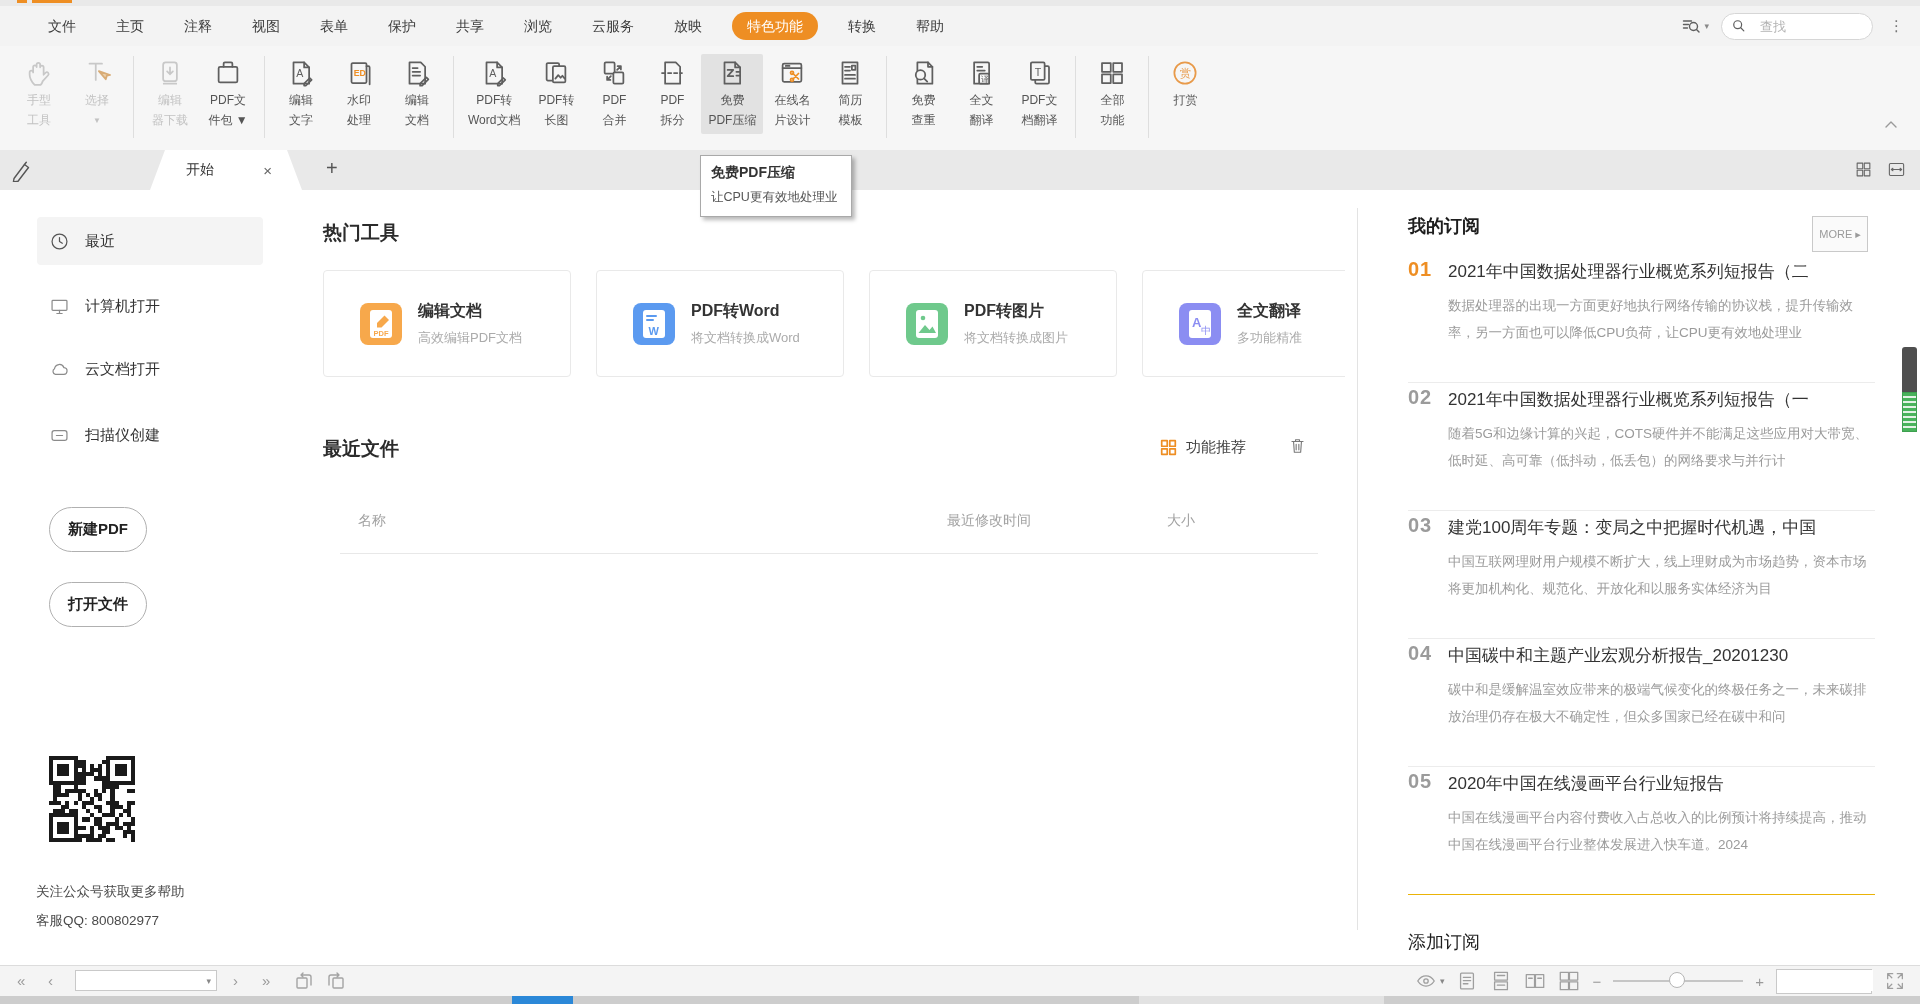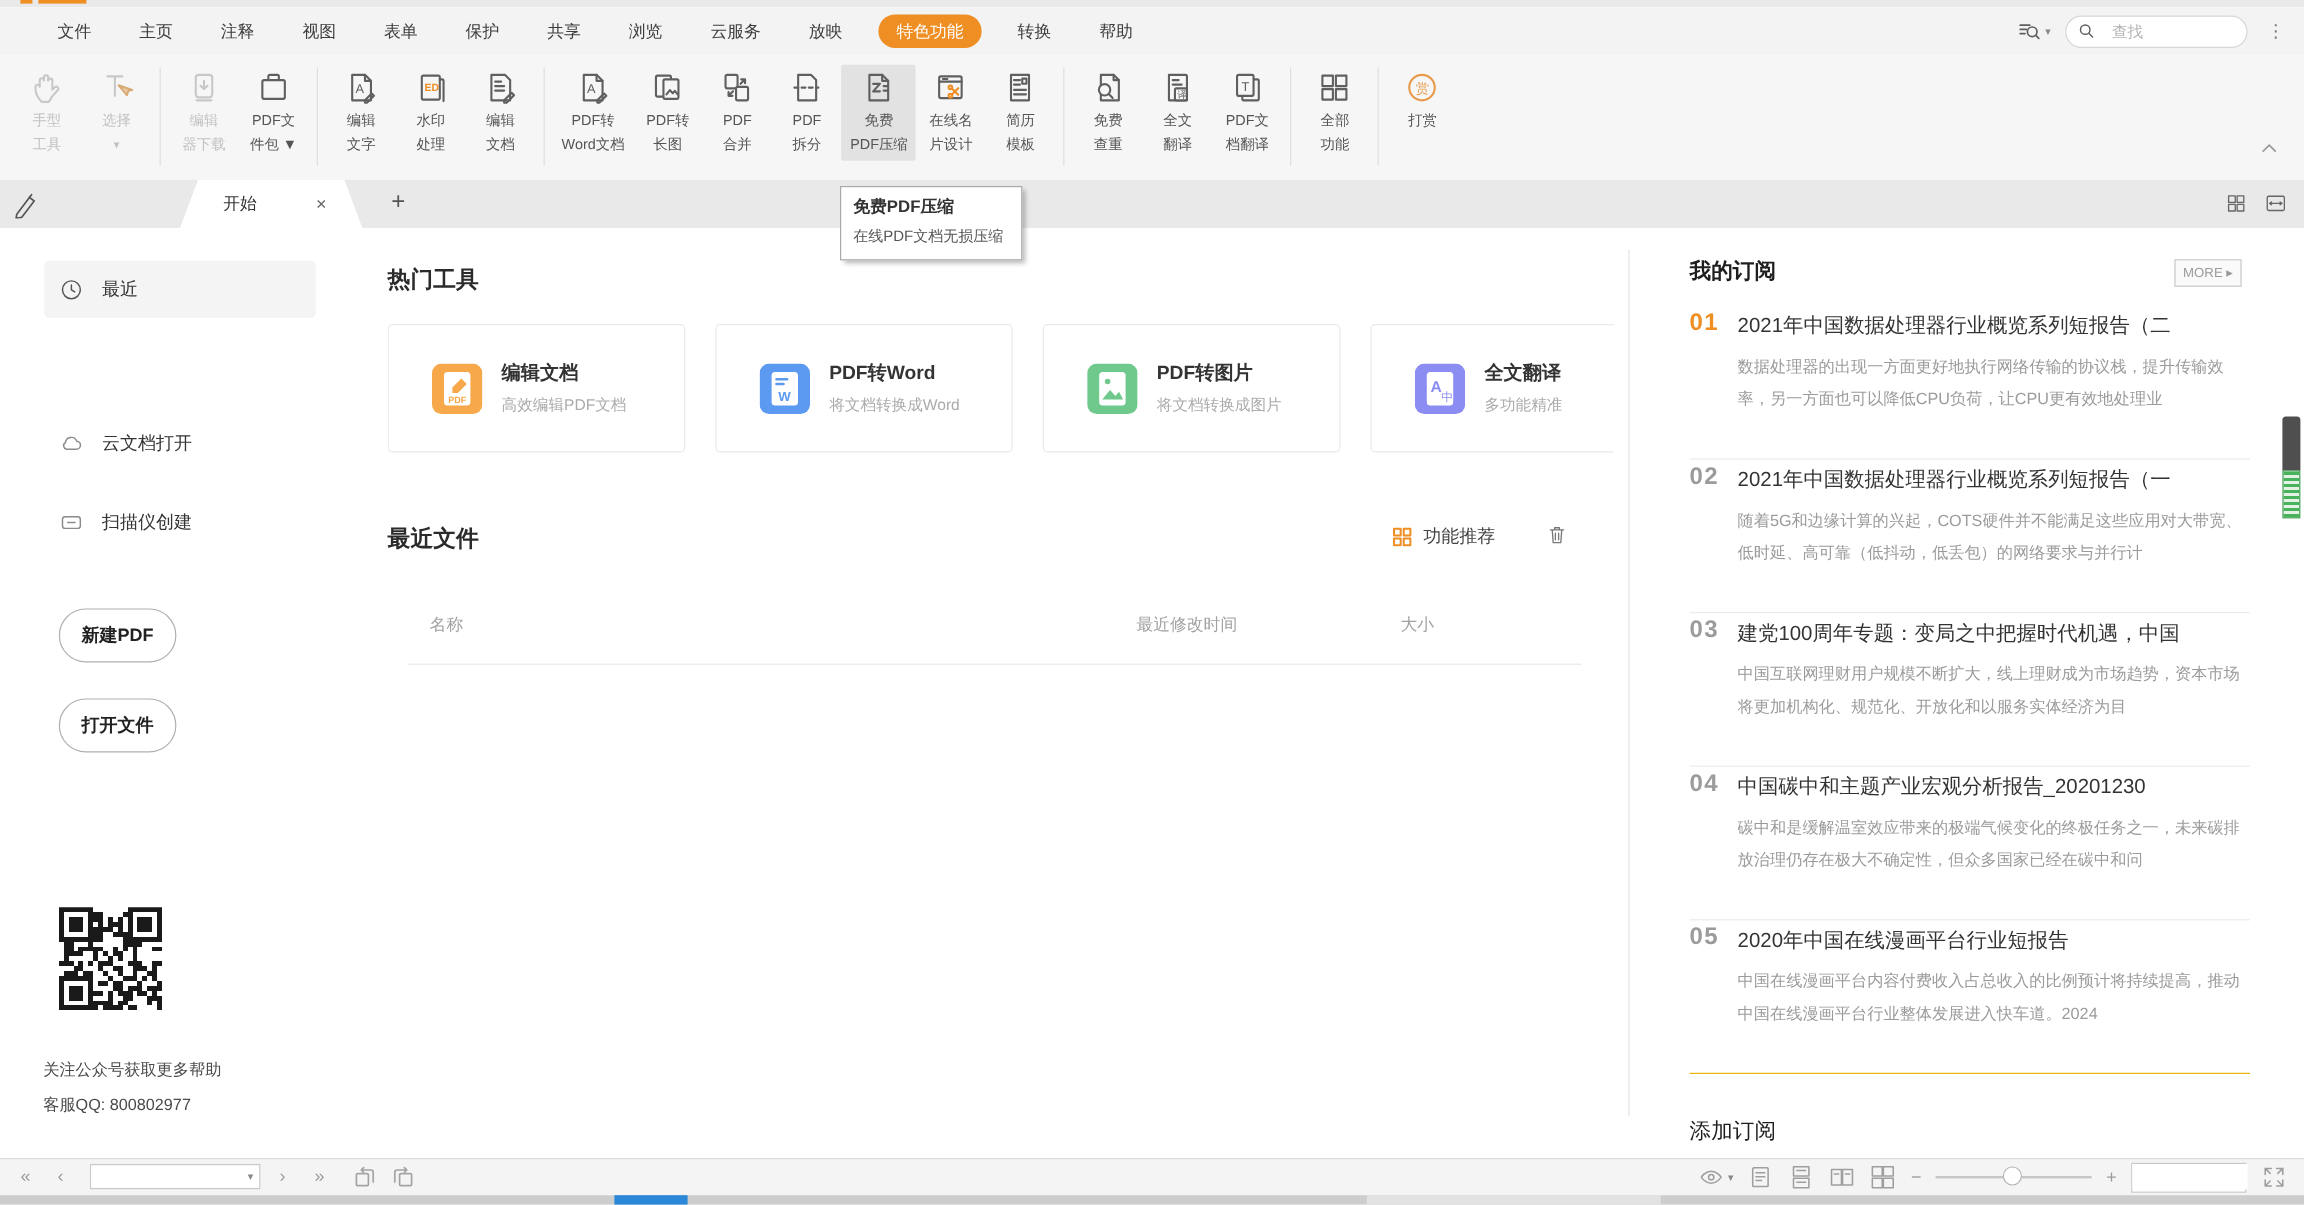--- a/index.html
+++ b/index.html
@@ -87,21 +87,21 @@
   .recent-actions{position:absolute;left:1160px;top:248px;display:flex;align-items:center;gap:9px}
   .recent-actions .grid-ic{width:17px;height:17px;stroke:#ee8e23;stroke-width:2}
   .recent-actions .txt{font-size:15px;color:#444}
   .trash{position:absolute;left:1288px;top:246px;width:19px;height:19px;stroke:#777}
   .cols{position:absolute;top:322px;font-size:14px;color:#a2a2a2}
   .col-line{position:absolute;left:340px;top:363px;width:978px;height:1px;background:#e8e8e8}
 
   
   .vdiv{position:absolute;left:1357px;top:18px;width:1px;height:722px;background:#e3e3e3}
   .subs-title{position:absolute;left:1408px;top:24px;font-size:18px;font-weight:bold;color:#1e1e1e}
-  .more-btn{position:absolute;left:1812px;top:26px;width:56px;height:23px;border:1px solid #c9c9c9;background:#fafafa;
+  .more-btn{position:absolute;left:1812px;top:26px;width:56px;height:36px;border:1px solid #c9c9c9;background:#fafafa;
             color:#9a9a9a;font-size:11px;display:flex;align-items:center;justify-content:center;gap:3px;box-sizing:border-box}
   .subs{position:absolute;left:1408px;top:66px;width:467px}
   .sub-item{position:relative;height:127px;padding:4px 0 0 40px;border-bottom:1px solid #ececec;box-sizing:border-box;margin-bottom:1px}
   .sub-item:last-child{border-bottom:1px solid #eab308}
   .sub-num{position:absolute;left:0;top:2px;font-size:20px;font-weight:bold;color:#9b9b9b;letter-spacing:1px}
   .sub-num.acc{color:#ee8e23}
   .sub-t{font-size:17px;color:#333;white-space:nowrap;overflow:hidden;height:26px;margin-bottom:6px}
   .sub-d{font-size:13.5px;color:#9b9b9b;line-height:27px;height:54px;overflow:hidden}
   .subs-footer{position:absolute;left:1408px;top:740px;font-size:18px;font-weight:normal;color:#1e1e1e}
 
@@ -405,31 +405,38 @@
     </svg>
     <svg viewBox="0 0 24 24">
       <rect x="3" y="4.5" width="18" height="15" rx="1.5"></rect>
       <path d="M7.5 10.5L5.5 12l2 1.5M16.5 10.5l2 1.5-2 1.5M5.5 12h13"></path>
     </svg>
   </div>
 </div>
 
 <div class="tooltip">
   <div class="tt-title">免费PDF压缩</div>
-  <div class="tt-body">在线PDF文档无损压缩</div>
+  <div class="tt-body">让CPU更有效地处理业</div>
 </div>
 
 <div class="content">
 
   <div class="side-item sel" style="top:27px">
     <svg viewBox="0 0 24 24">
       <circle cx="12" cy="12" r="8.5"></circle>
         <path d="M12 7.5V12l3.2 2"></path>
     </svg>
     <span>最近</span>
+  </div>
+  <div class="side-item" style="top:92px">
+    <svg viewBox="0 0 24 24">
+      <rect x="3.5" y="5" width="17" height="11.5" rx="1"></rect>
+        <path d="M9 20h6M12 16.5V20"></path>
+    </svg>
+    <span>计算机打开</span>
   </div>
   <div class="side-item" style="top:155px">
     <svg viewBox="0 0 24 24">
       <path d="M7.3 17.5h9.2a3.8 3.8 0 0 0 .6-7.6A5.6 5.6 0 0 0 6.3 11.2 3.4 3.4 0 0 0 7.3 17.5z"></path>
     </svg>
     <span>云文档打开</span>
   </div>
   <div class="side-item" style="top:221px">
     <svg viewBox="0 0 24 24">
       <rect x="3.5" y="6.5" width="17" height="11" rx="2.5"></rect>

